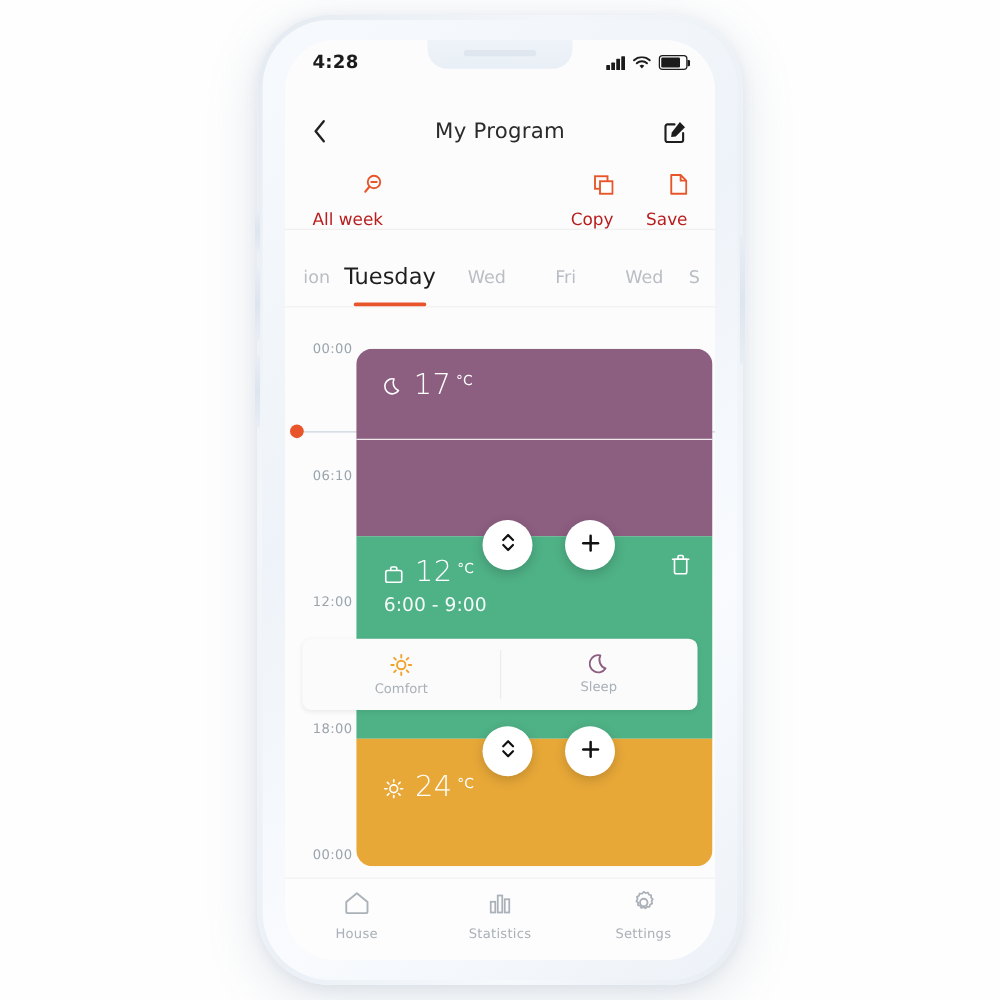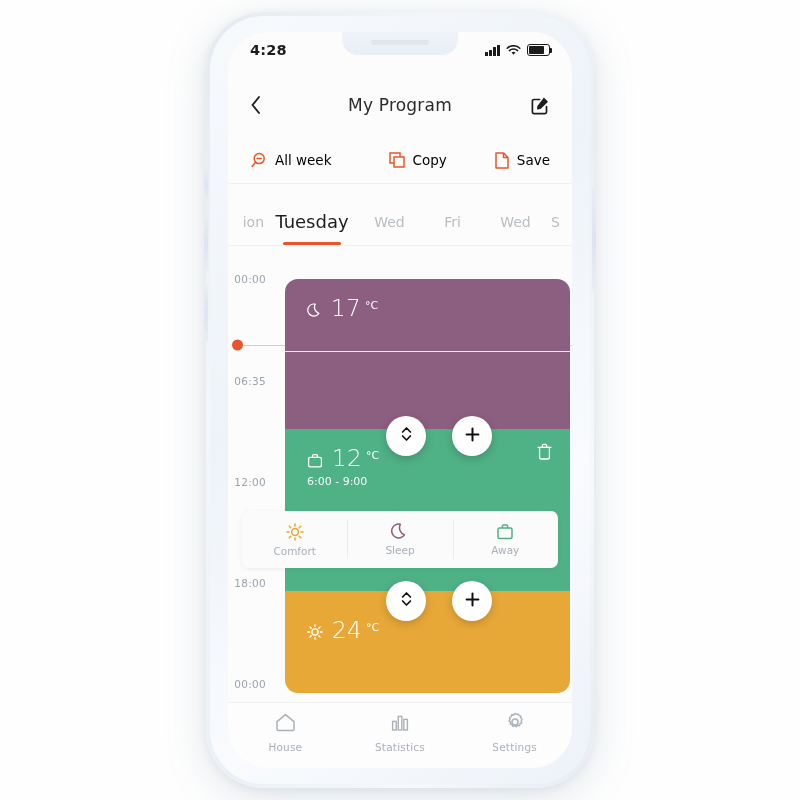--- a/index.html
+++ b/index.html
@@ -87,23 +87,23 @@
     flex: 1; text-align: center; font-size: 17px; color: #2b2b2b; letter-spacing: .2px;
   }
   .edit-btn { width: 26px; display: flex; justify-content: flex-end; }
 
   
   .toolbar {
     position: absolute; top: 108px; left: 0; right: 0; height: 44px;
     display: flex; align-items: center; padding: 0 22px;
     border-bottom: 1px solid #f0f0f0;
   }
-  .tb-item { display: flex; align-items: flex-start; gap: 8px; font-size: 13.5px; color: #000000; }
+  .tb-item { display: flex; align-items: flex-end; gap: 8px; font-size: 13.5px; color: #b91c1c; flex-direction: column; }
   .tb-item.allweek { margin-right: auto; }
-  .tb-item.copy { margin-right: 48px; }
+  .tb-item.copy { margin-right: 26px; }
 
   
   .daytabs {
     position: absolute; top: 166px; left: 0; right: 0; height: 48px;
     display: flex; align-items: center; border-bottom: 1px solid #f0f0f0;
   }
   .daytab {
     flex: 0 0 auto; text-align: center; font-size: 14px; color: #b9bec4;
     position: relative; height: 100%; display:flex; align-items:center; justify-content:center;
   }
@@ -113,21 +113,21 @@
   .daytab.plain { width: 63px; }
   .daytab .underline {
     position: absolute; bottom: 0; left: 50%; transform: translateX(-50%);
     width: 58px; height: 3px; background: #e8552a; border-radius: 2px;
   }
 
   
   .sched { position: absolute; top: 214px; left: 0; right: 0; bottom: 66px; }
   .axis { position: absolute; left: 0; top: 0; width: 62px; height: 100%; }
   .axis-label {
-    position: absolute; right: 24px; font-size: 10.5px; color: #9aa4ad; letter-spacing: .3px;
+    position: absolute; right: 8px; font-size: 10.5px; color: #9aa4ad; letter-spacing: .3px;
     transform: translateY(-50%); white-space: nowrap;
   }
   .nowline {
     position: absolute; left: 10px; right: 0; height: 1px; background: #c9d2da;
   }
   .nowdot {
     position: absolute; left: 4px; width: 11px; height: 11px; border-radius: 50%;
     background: #e8552a; transform: translateY(-50%);
   }
 
@@ -141,21 +141,21 @@
   .blk-orange { background: #e8a838; }
   .blk-sep {
     position: absolute; left: 0; right: 0; height: 1px; background: rgba(255,255,255,.85);
   }
   .blk-head {
     position: absolute; left: 22px; display: flex; align-items: baseline; gap: 9px;
     color: #ffffff;
   }
   .blk-temp { font-size: 23px; font-weight: 300; letter-spacing: .3px; }
   .blk-unit { font-size: 11px; position: relative; top: -7px; margin-left: -5px; }
-  .blk-range { position: absolute; left: 22px; font-size: 11px; color: rgba(255,255,255,.95); }
+  .blk-range { position: absolute; left: 22px; font-size: 15px; color: rgba(255,255,255,.95); }
   .blk-icon { position: relative; top: 2px; }
   .trash-btn { position: absolute; right: 18px; }
 
   
   .ctl {
     position: absolute; width: 40px; height: 40px; border-radius: 50%;
     background: #ffffff; box-shadow: 0 3px 9px rgba(0,0,0,.18);
     display: flex; align-items: center; justify-content: center; z-index: 5;
   }
 
@@ -291,21 +291,21 @@
       </div>
       <div class="daytab cut-right">
         <span>S</span>
       </div>
     </div>
 
     <div class="sched">
 
       <div class="axis">
         <div class="axis-label" style="top:33px">00:00</div>
-        <div class="axis-label" style="top:135px">06:35</div>
+        <div class="axis-label" style="top:135px">06:10</div>
         <div class="axis-label" style="top:236px">12:00</div>
         <div class="axis-label" style="top:337px">18:00</div>
         <div class="axis-label" style="top:438px">00:00</div>
       </div>
       <div class="nowline" style="top:99px"></div>
       <div class="nowdot" style="top:99px"></div>
 
       <div class="blocks">
 
         <div class="blk blk-purple" style="top:0; height:150px;">
@@ -402,29 +402,20 @@
           <span class="mode-label">Comfort</span>
         </div>
         <div class="mode">
           <span>
             <svg width="17" height="17" viewBox="0 0 17 17">
               <path d="M13.4 11.8 A6.9 6.9 0 1 1 9.3 1.3 A7.6 7.6 0 0 0 13.4 11.8 Z" stroke="#8c5e80" stroke-width="1.5" fill="none" stroke-linejoin="round"></path>
             </svg>
           </span>
           <span class="mode-label">Sleep</span>
         </div>
-        <div class="mode">
-          <span>
-            <svg width="18" height="17" viewBox="0 0 18 17">
-              <rect x="2" y="5" width="14" height="10.4" rx="1.5" stroke="#4fb186" stroke-width="1.5" fill="none"></rect>
-              <path d="M6.4 5 V3 a1.1 1.1 0 0 1 1.1-1.1 h3 A1.1 1.1 0 0 1 11.6 3 V5" stroke="#4fb186" stroke-width="1.5" fill="none"></path>
-            </svg>
-          </span>
-          <span class="mode-label">Away</span>
-        </div>
       </div>
 
       <div class="ctl" style="left:158px; top:335px;">
         <span>
           <svg width="13" height="18" viewBox="0 0 13 18">
             <path d="M2.6 7 L6.5 3 L10.4 7" stroke="#111" stroke-width="1.7" fill="none" stroke-linecap="round" stroke-linejoin="round"></path>
             <path d="M2.6 11 L6.5 15 L10.4 11" stroke="#111" stroke-width="1.7" fill="none" stroke-linecap="round" stroke-linejoin="round"></path>
           </svg>
         </span>
       </div>

